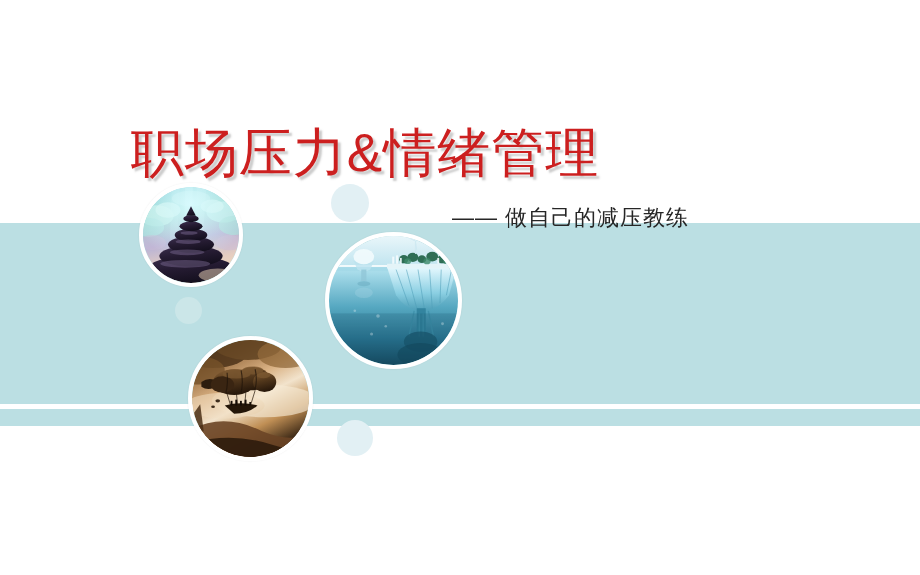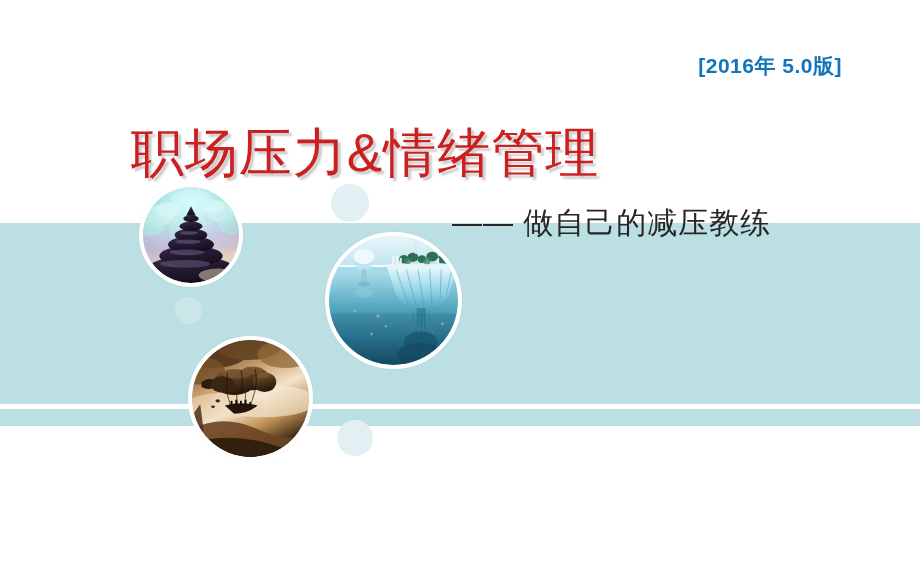--- a/index.html
+++ b/index.html
@@ -65,21 +65,21 @@
     letter-spacing: 1px;
     text-shadow: 3px 3px 2px rgba(140,140,140,0.45);
     white-space: nowrap;
   }
 
   
   .subtitle {
     position: absolute;
     left: 452px;
     top: 203px;
-    font-size: 30px;
+    font-size: 22px;
     color: #262626;
     letter-spacing: 1px;
     white-space: nowrap;
   }
 
   
   .photo-circle {
     position: absolute;
     border-radius: 50%;
     border: 4px solid #ffffff;
@@ -365,19 +365,18 @@
         </g>
 
         <path d="M0 76 Q28 62 60 78 Q84 88 100 80 L100 100 L0 100 Z" fill="#6b4526" opacity="0.9"></path>
         <path d="M0 88 Q34 78 70 90 Q88 96 100 92 L100 100 L0 100 Z" fill="#301e0e" opacity="0.95"></path>
 
         <path d="M2 62 L7 55 L10 78 L1 78 Z" fill="#4a2f16" opacity="0.85"></path>
       </svg>
     </div>
   </div>
 
-  <div class="version-badge">[2016年  5.0版]</div>
 
   <div class="main-title">职场压力&amp;情绪管理</div>
 
   <div class="subtitle">—— 做自己的减压教练</div>
 
 </div>
 
 </body></html>

